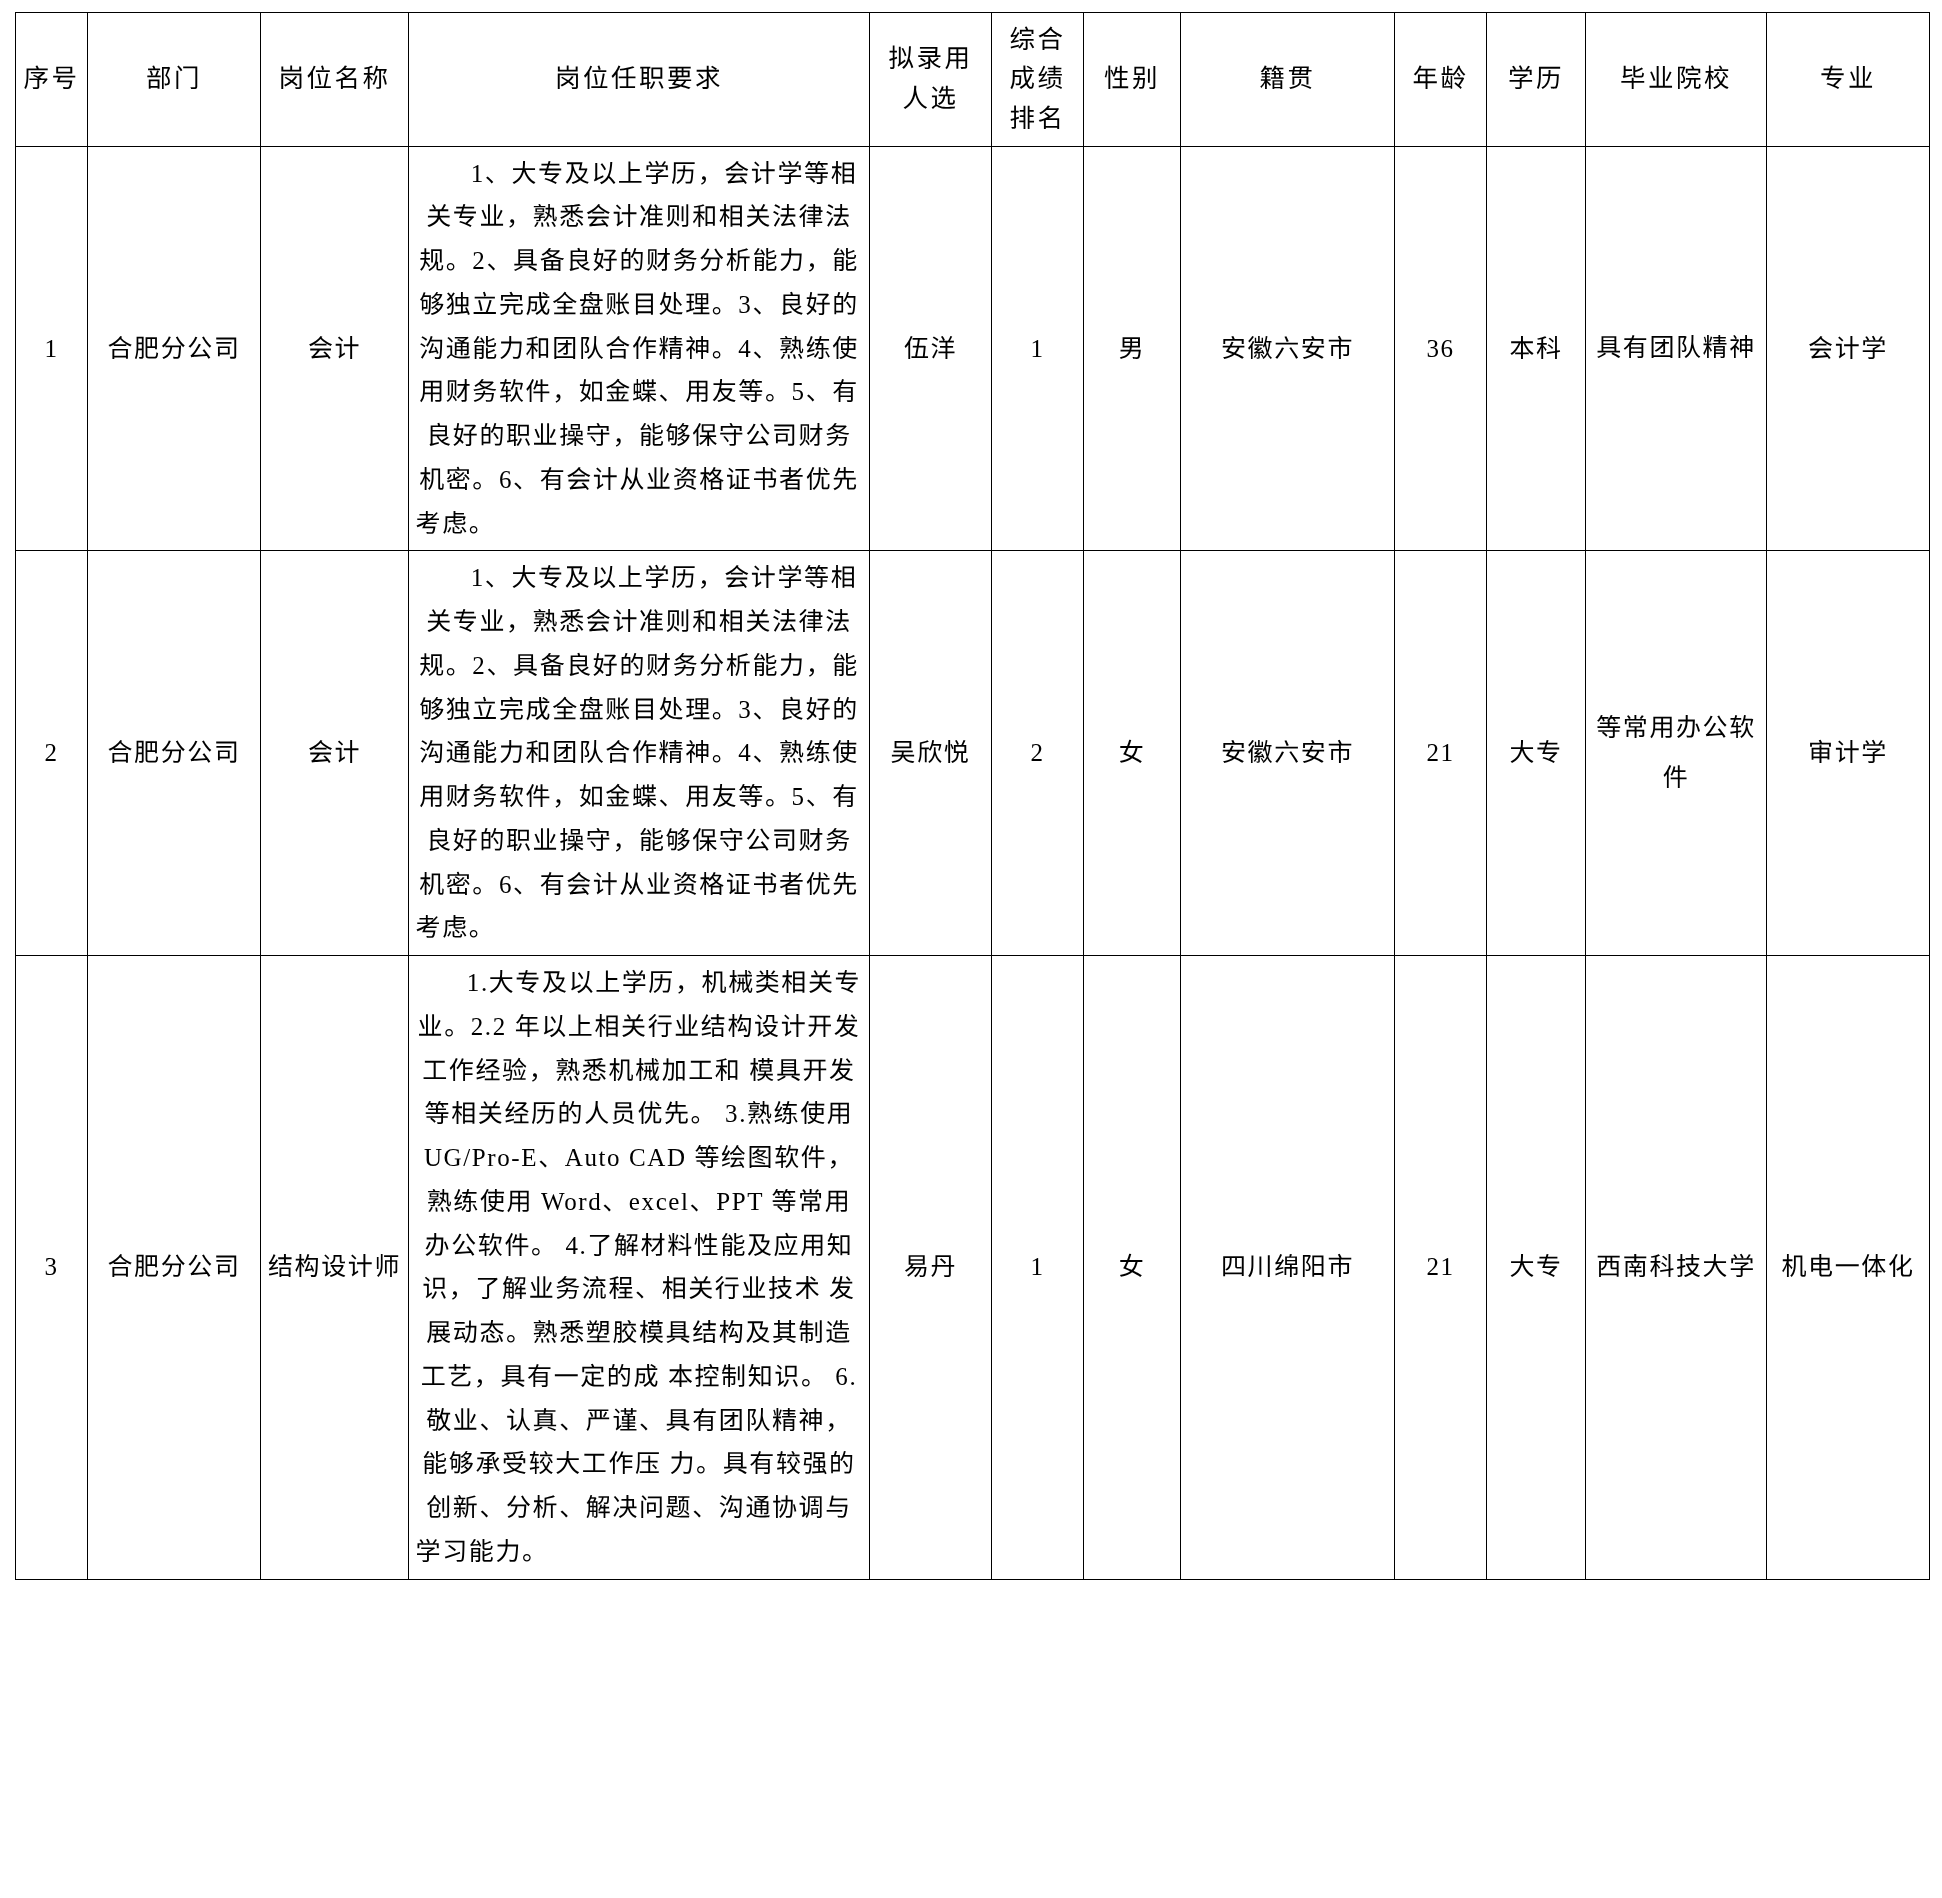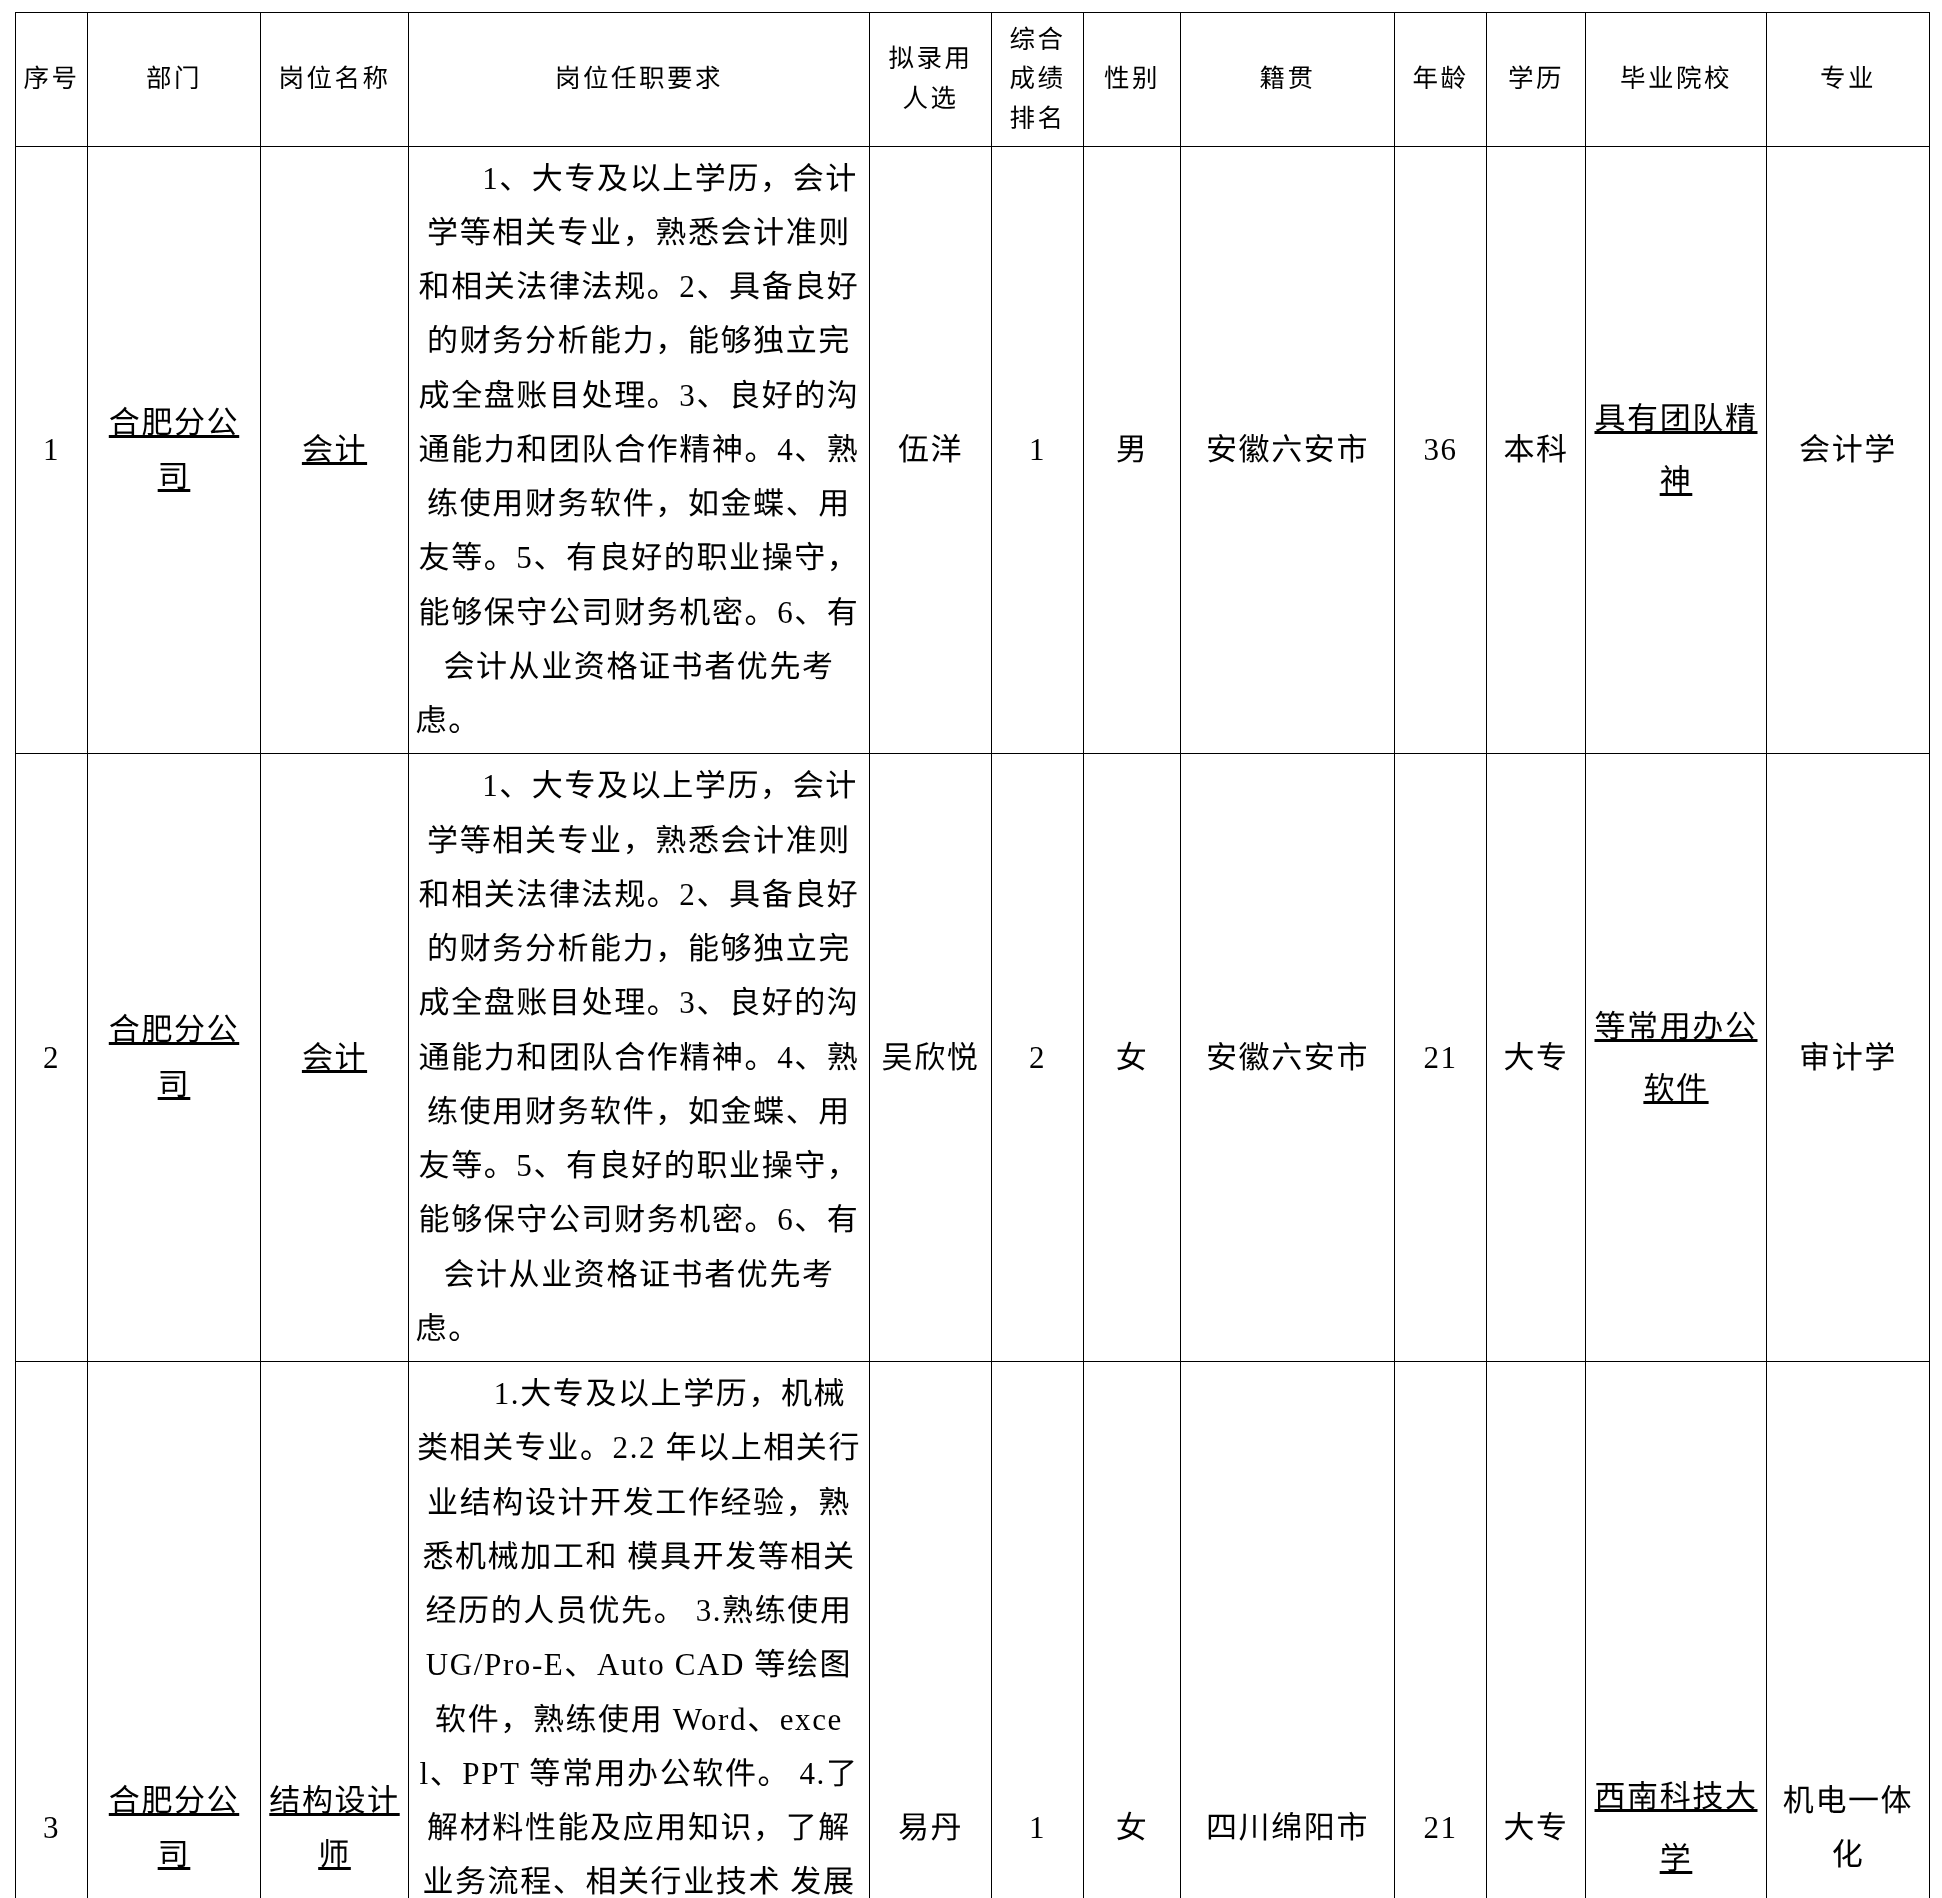--- a/index.html
+++ b/index.html
@@ -22,21 +22,21 @@
     table-layout: fixed;
     width: 1913px;
     margin: 0 auto;
   }
   table.recruit-table th,
   table.recruit-table td {
     border: 1.6px solid #000000;
     vertical-align: middle;
     text-align: center;
     padding: 5px 6.6px;
-    font-size: 31px;
+    font-size: 25px;
     line-height: 1.75;
     letter-spacing: 1.6px;
     word-break: break-all;
   }
   table.recruit-table thead th {
     height: 123px;
     font-weight: normal;
     font-size: 25.5px;
     letter-spacing: 2.5px;
   }
@@ -60,21 +60,20 @@
     line-height: 2.45;
     font-size: 24px;
     letter-spacing: 1.2px;
   }
   td.requirements .indent {
     display: block;
     text-indent: 2em;
   }
   .cell-wrap {
     display: block;
-    text-decoration: underline;
   }
   .two-line {
     line-height: 2.0;
   }
   .hdr-stack {
     display: block;
     line-height: 1.55;
   }
 </style>
 </head>

